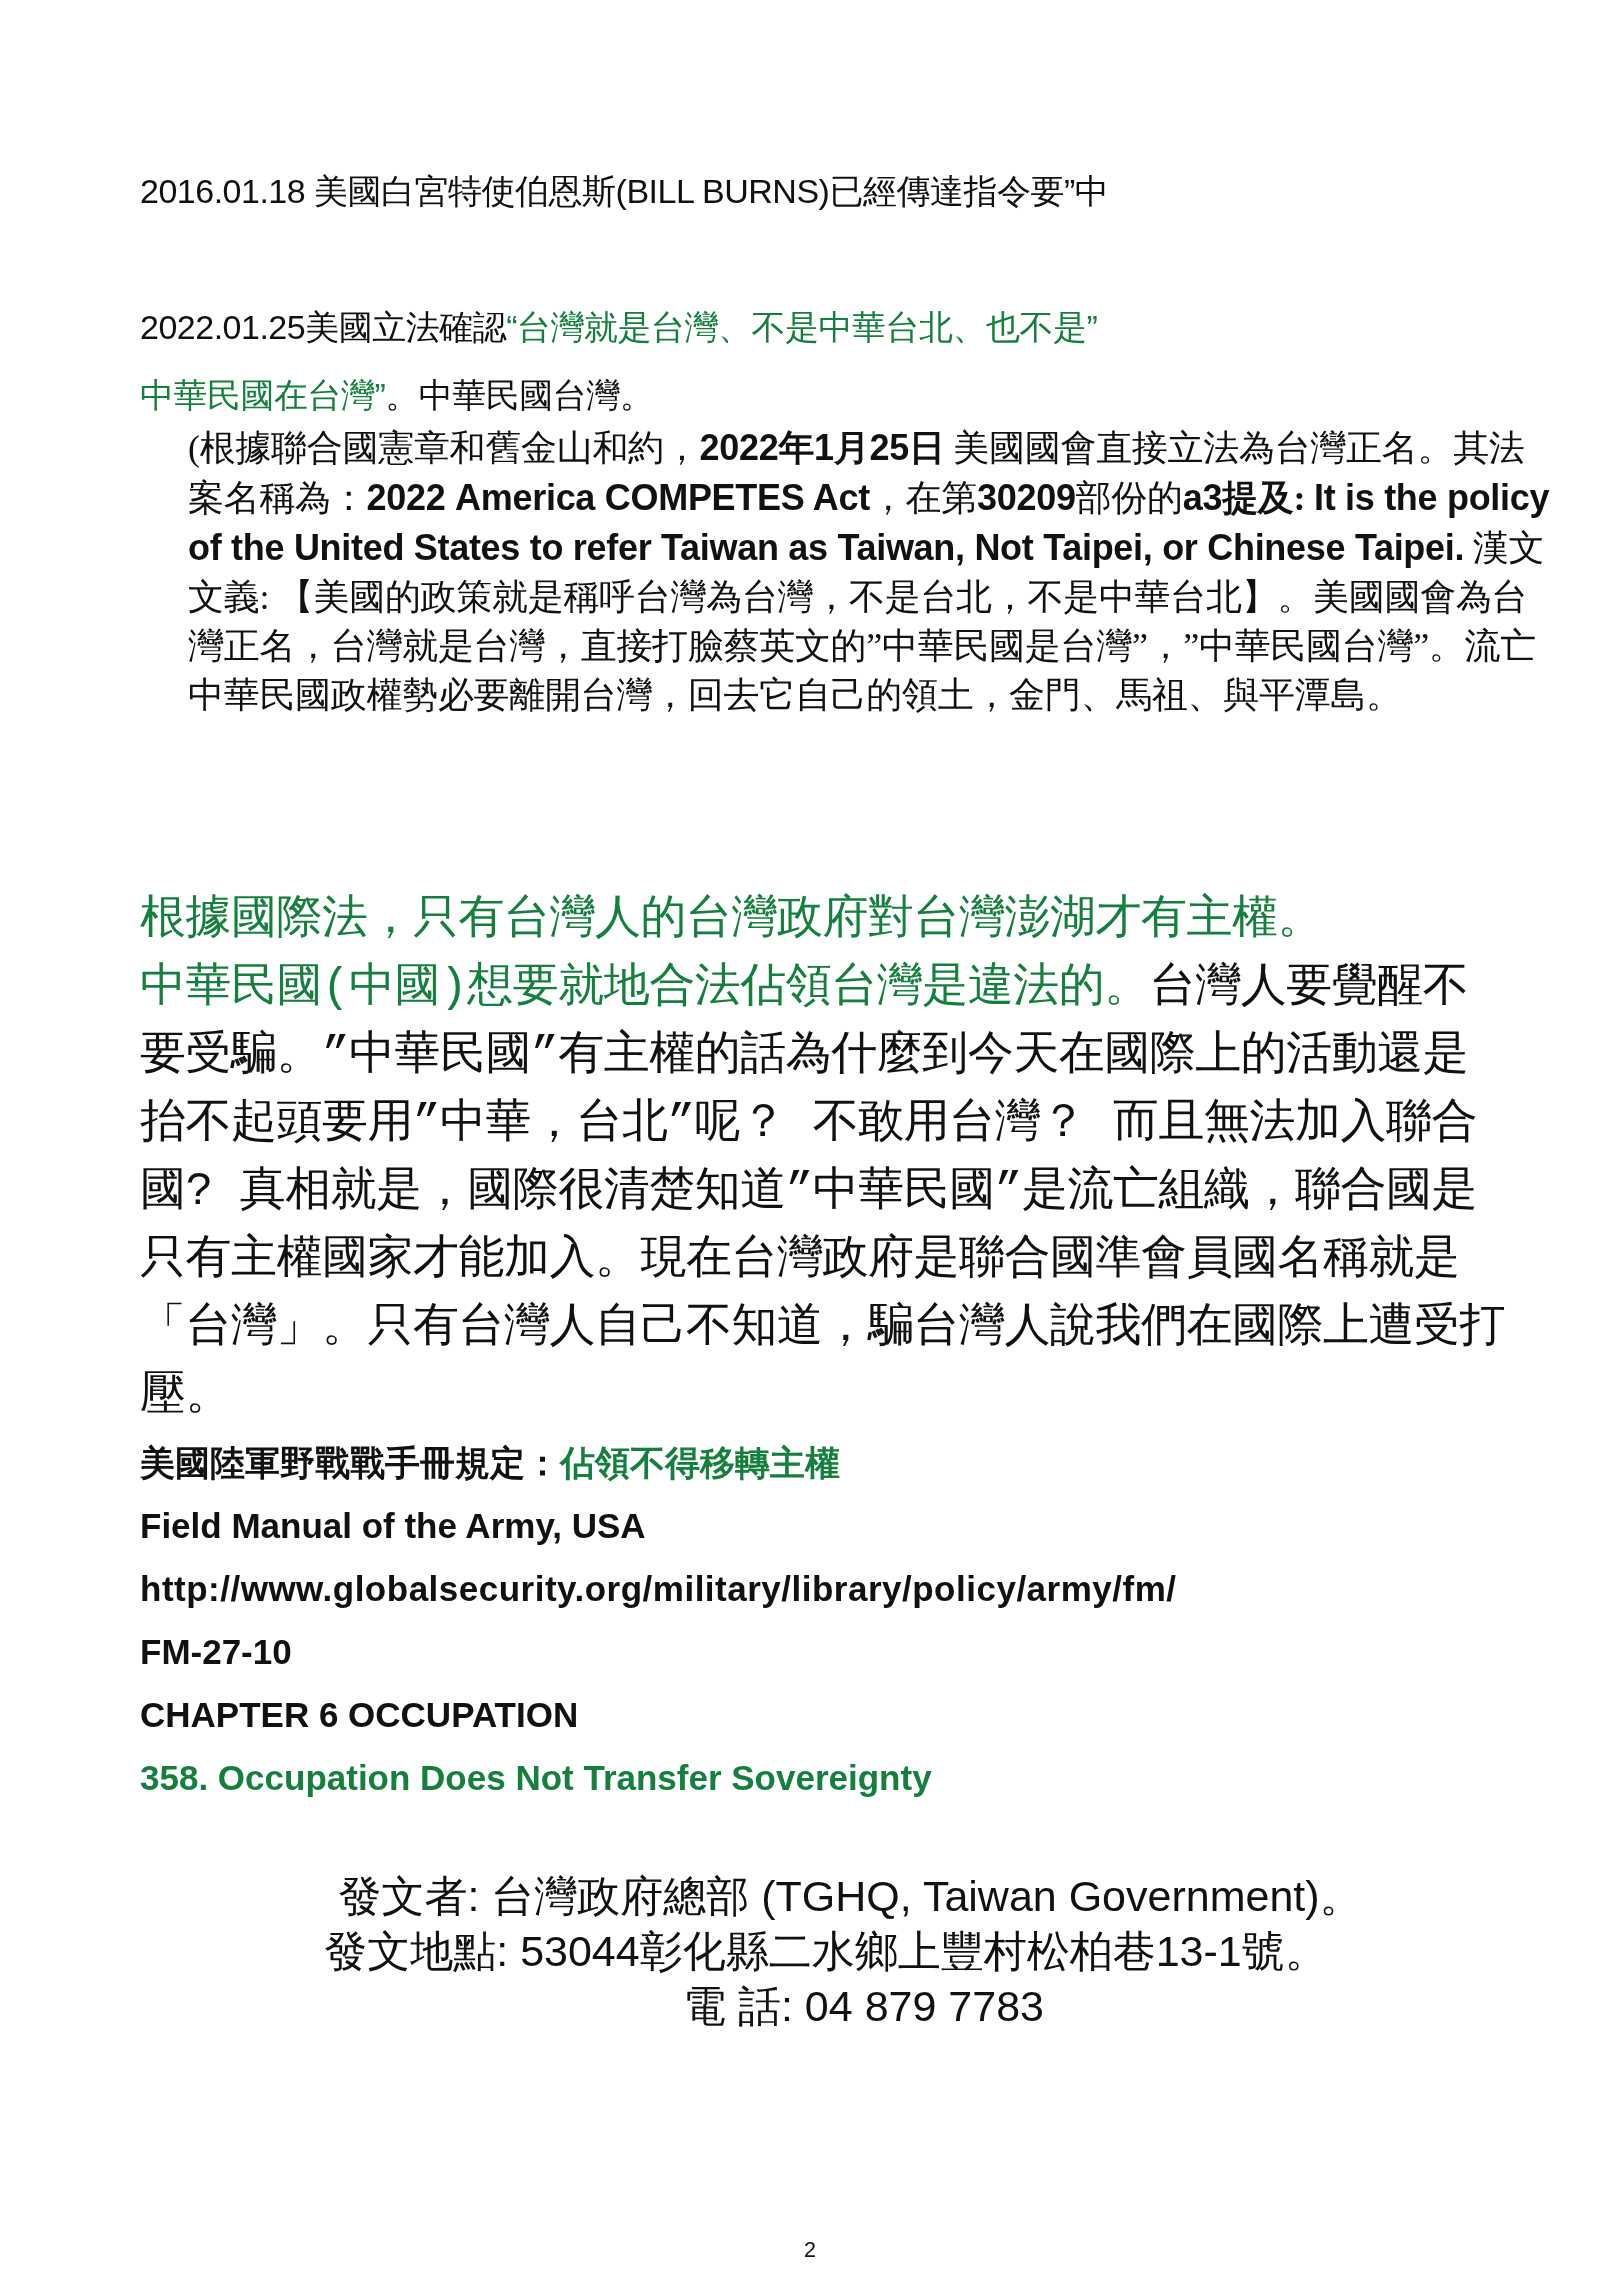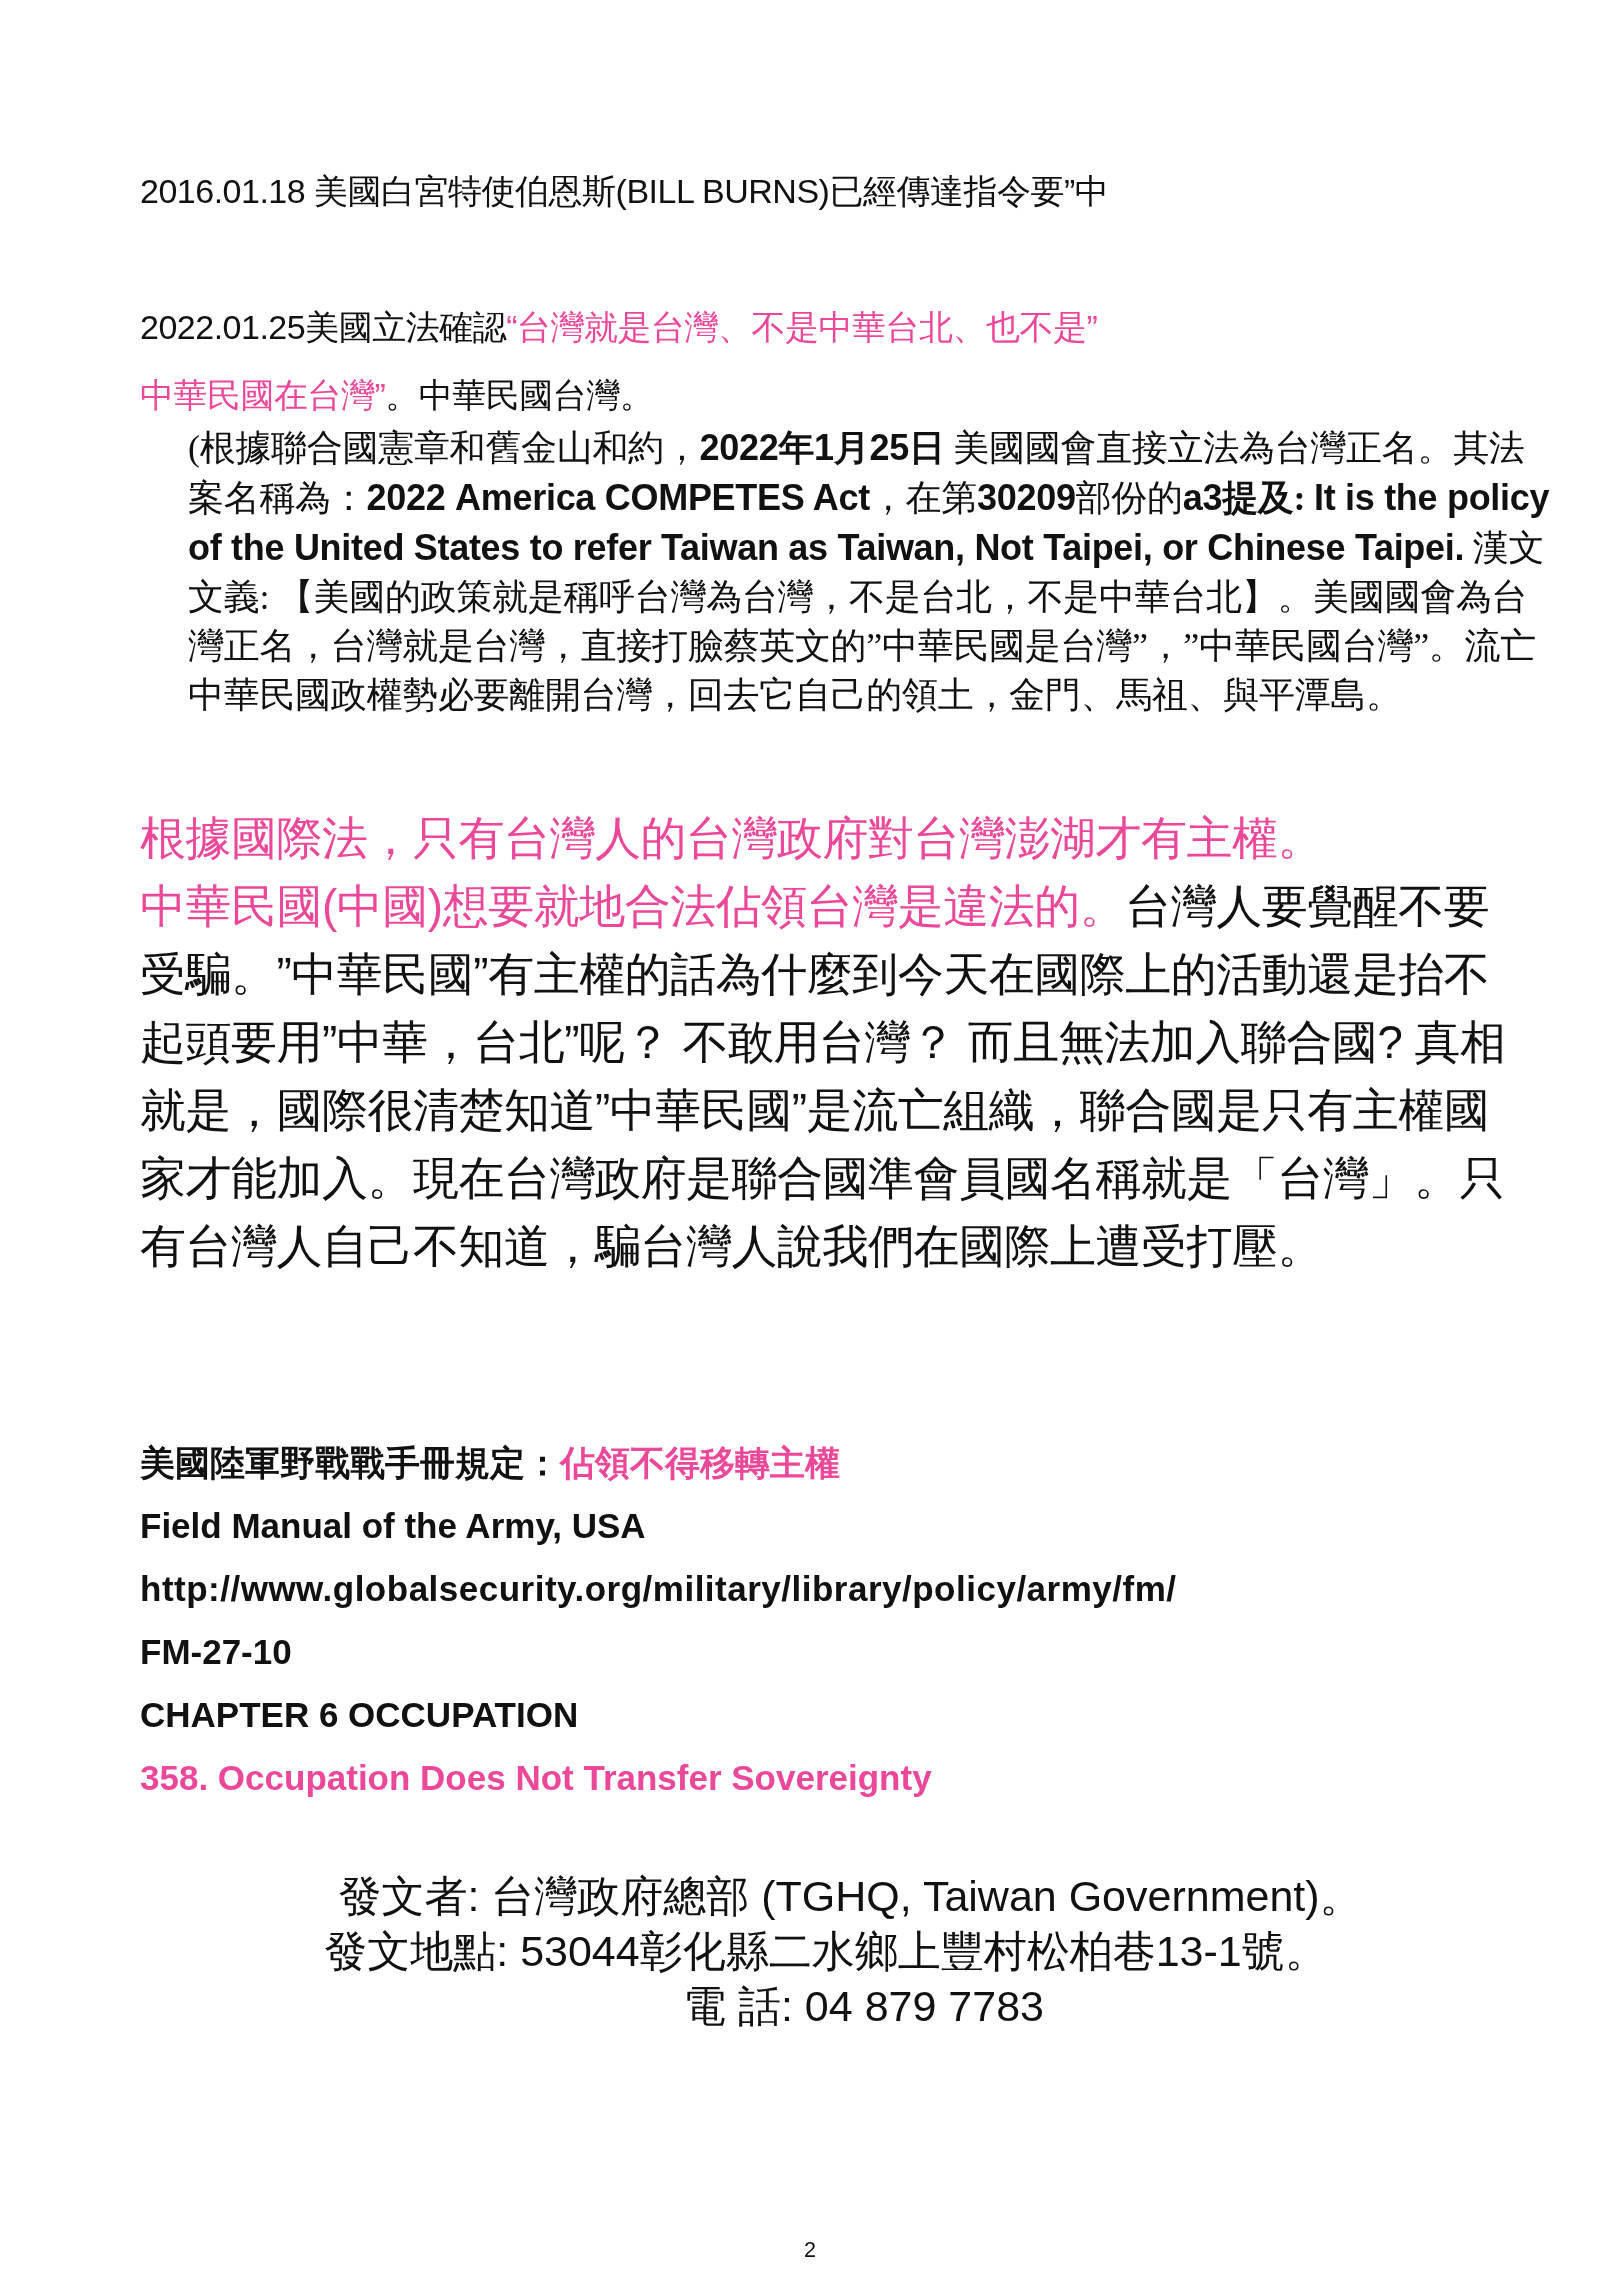--- a/index.html
+++ b/index.html
@@ -1,26 +1,26 @@
 <!DOCTYPE html>
 <html><head>
 <meta charset="utf-8">
 <style>
   html, body { margin: 0; padding: 0; background: #ffffff; }
   body { width: 1620px; height: 2293px; position: relative; overflow: hidden; color: #111111; }
   .page { position: absolute; left: 0; top: 0; width: 1620px; height: 2293px; }
-  .red { color: #ec4899; }
+  .red { color: #15803d; }
   .sans { font-family: "Liberation Sans", "DejaVu Sans", sans-serif; }
   .serif { font-family: "Liberation Serif", "DejaVu Serif", serif; }
   .block { position: absolute; left: 140px; width: 1372px; }
 
   .p1 { top: 157px; font-size: 34px; line-height: 68px; letter-spacing: -0.5px; }
   .p2 { top: 423px; font-size: 36px; line-height: 49px; font-weight: bold; letter-spacing: -0.3px; margin-left: 48px; }
   .p2 .cjk { font-weight: normal; }
-  .p3 { top: 804px; font-size: 46px; line-height: 68px; letter-spacing: -0.5px; }
+  .p3 { top: 886px; font-size: 46px; line-height: 68px; letter-spacing: -0.5px; font-family: Liberation Mono, monospace; }
 
   .p4 { top: 1431px; font-size: 35px; line-height: 63px; font-weight: bold; }
   .p4 .line { display: block; white-space: nowrap; }
   .p4 .u { letter-spacing: 0.5px; }
 
   .p5 { top: 1869px; font-size: 43px; line-height: 55px; text-align: center; }
   .p5 .line { display: block; white-space: nowrap; }
   .indent1 { padding-left: 49px; }
   .indent2 { padding-left: 75px; }
 

